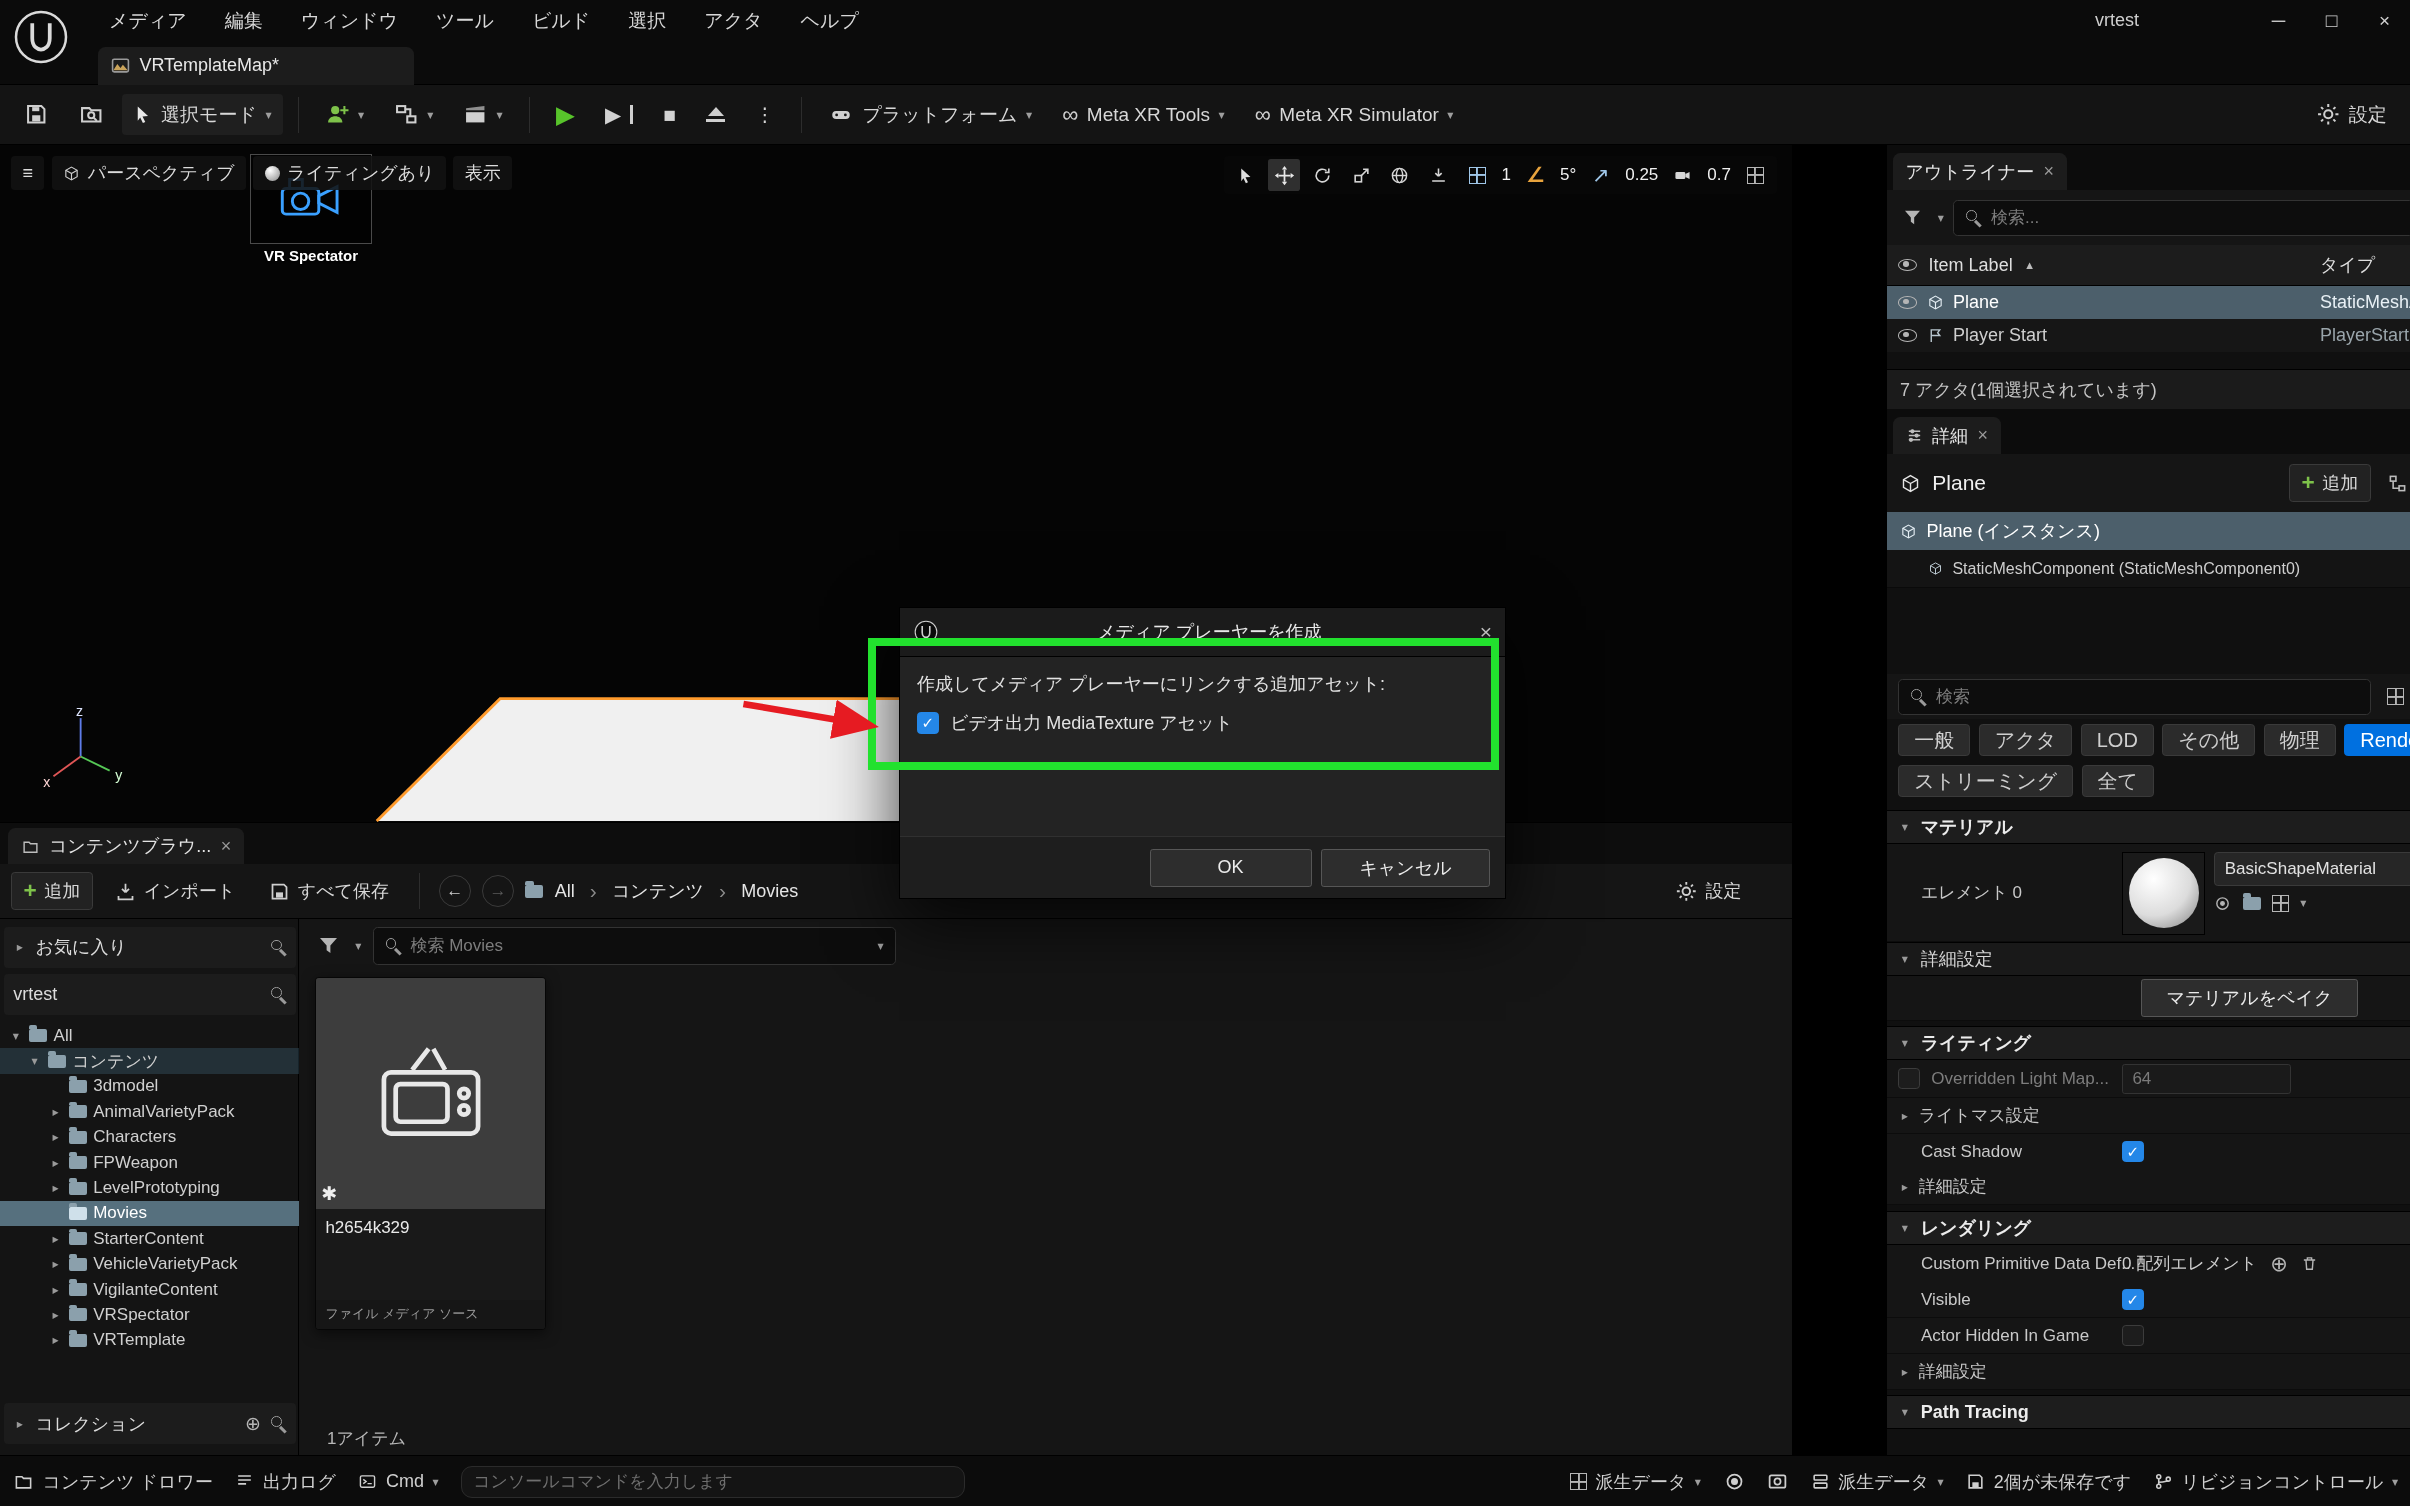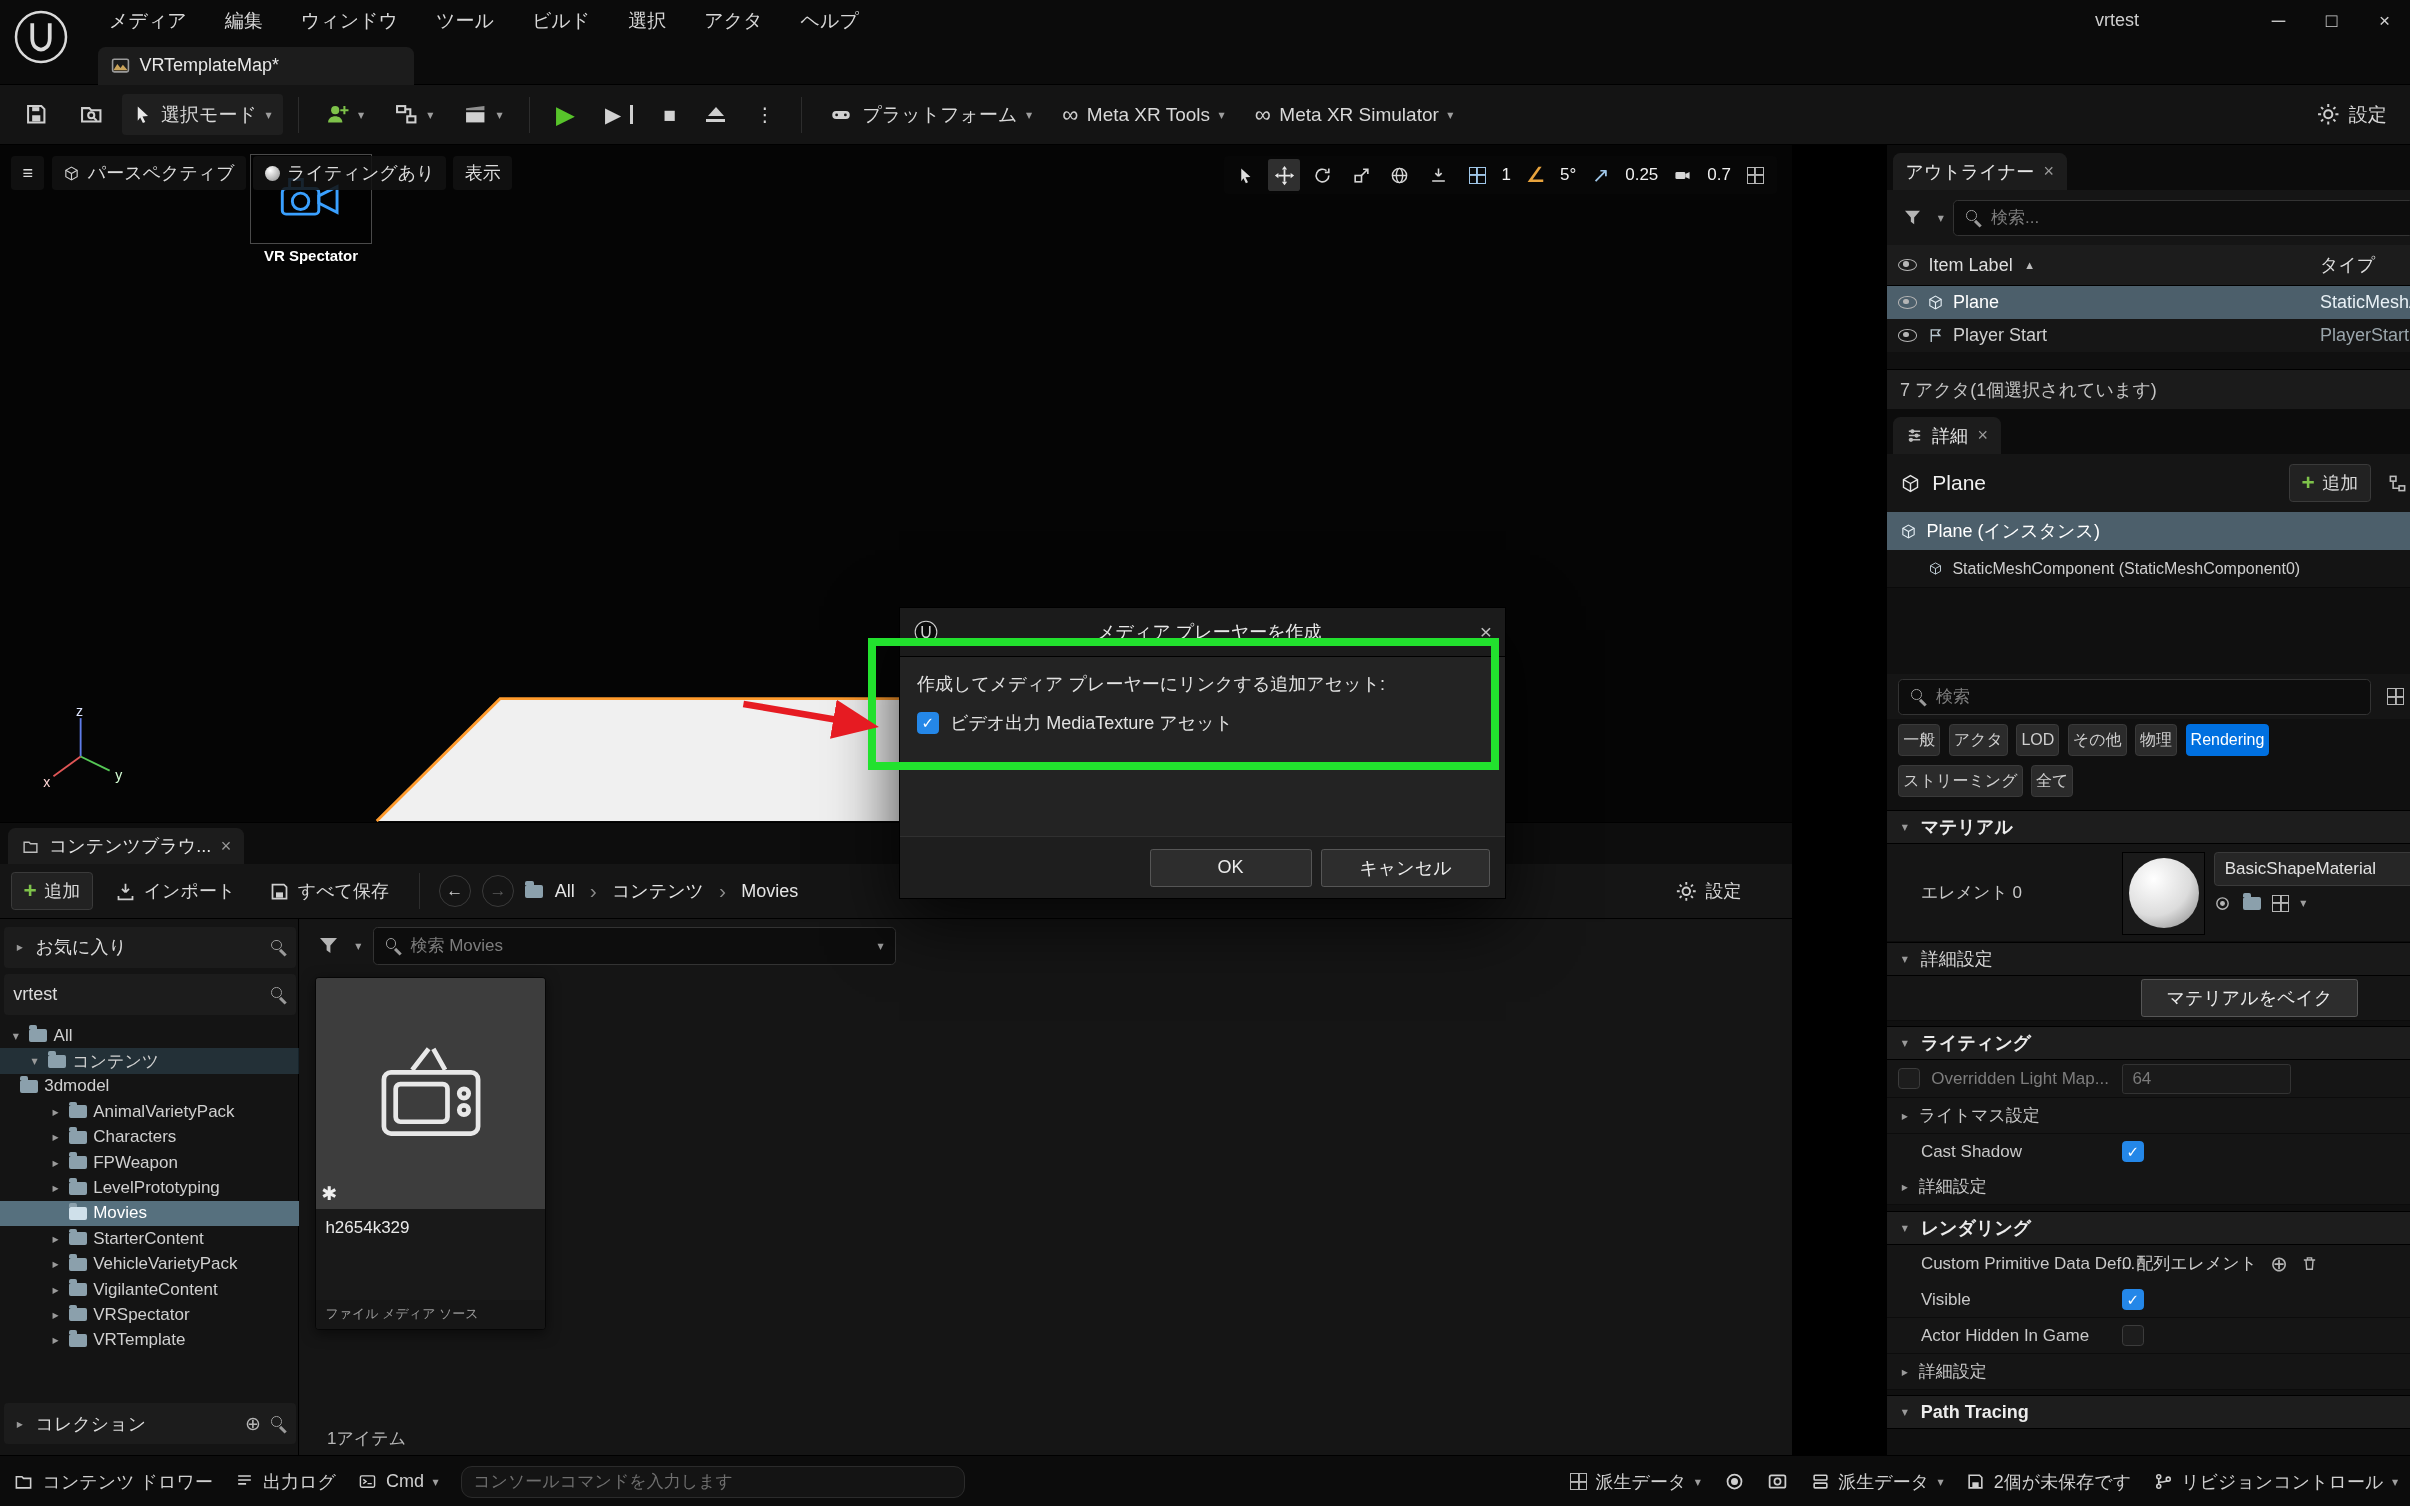--- a/index.html
+++ b/index.html
@@ -76,21 +76,21 @@
 #console::placeholder{color:#6f6f6f}
 
 
 #rp{position:absolute;left:1886px;top:145px;width:619px;height:1310px;background:#101010;border-left:0.9px solid #000}
 .rp-tabstrip{position:absolute;left:0;width:619px;height:45px;background:#0c0c0c}
 .rp-tab{position:absolute;left:5.6px;top:7.5px;height:38px;background:#1c1c1c;border-radius:7.5px 7.5px 0 0;display:flex;align-items:center;gap:9.4px;padding:0 13px;color:#e6e6e6}
 .secthdr{position:absolute;left:0;width:619px;background:#1d1d1d;border-top:0.9px solid #000;border-bottom:0.9px solid #000;display:flex;align-items:center;gap:9.4px;padding:0 11.3px;color:#ececec;font-weight:bold;font-size:18px}
 .proprow{position:absolute;left:0;width:619px;background:#151515;display:flex;align-items:center;padding:0 11.3px;border-bottom:0.9px solid #0c0c0c}
 .proplabel{color:#c9c9c9;font-size:17px;padding-left:22.6px}
 .propval{position:absolute;left:235px;display:flex;align-items:center;gap:9.4px}
-.chip{height:32px;display:flex;align-items:center;padding:0 4px;background:#2b2b2b;border:0.9px solid #3a3a3a;border-radius:3.8px;color:#cfcfcf;font-size:16px}
+.chip{height:32px;display:flex;align-items:center;padding:0 15px;background:#2b2b2b;border:0.9px solid #3a3a3a;border-radius:3.8px;color:#cfcfcf;font-size:20px}
 .chip.active{background:#0070e0;border-color:#0070e0;color:#fff}
 .cb-box{width:21.7px;height:21.7px;border-radius:3.8px;background:#1d1d1d;border:0.9px solid #3c3c3c;display:flex;align-items:center;justify-content:center}
 .cb-box.on{background:#2487e8;border-color:#2487e8;color:#fff;font-size:15px;font-weight:bold}
 .steel{background:#4c5f6b !important;color:#fff}
 .dropdown{height:34px;background:#262626;border:0.9px solid #3a3a3a;border-radius:3.8px;display:flex;align-items:center;gap:7.5px;padding:0 9.4px;color:#e2e2e2;font-size:17px}
 .sphere{width:83px;height:83px;background:#1a1a1a;border:0.9px solid #000;display:flex;align-items:center;justify-content:center}
 .sphere i{width:70px;height:70px;border-radius:50%;background:radial-gradient(circle at 35% 30%,#ffffff,#dcdcdc 55%,#9d9d9d 85%,#6f6f6f)}
 .ghostbtn{height:38px;background:#2d2d2d;border:0.9px solid #565656;border-radius:2.8px;display:flex;align-items:center;justify-content:center;color:#ececec;font-size:18px}
 .valbox{height:30px;background:#1a1a1a;border:0.9px solid #333;border-radius:2.8px;color:#7a7a7a;font-size:17px;padding:0 9.4px;width:169px}
 
@@ -396,21 +396,21 @@
       <div class="trow" style="padding-left:9.4px">
           <span class="tcaret">▾</span>
           <span class="folder"></span>
           <span>All</span>
         </div>
       <div class="trow hl" style="padding-left:28px">
           <span class="tcaret">▾</span>
           <span class="folder"></span>
           <span>コンテンツ</span>
         </div>
-      <div class="trow" style="">
+      <div class="trow" style="padding-left:49px">
           <span class="tcaret"></span>
           <span class="folder"></span>
           <span>3dmodel</span>
         </div>
       <div class="trow" style="padding-left:49px">
           <span class="tcaret">▸</span>
           <span class="folder"></span>
           <span>AnimalVarietyPack</span>
         </div>
       <div class="trow" style="padding-left:49px">

